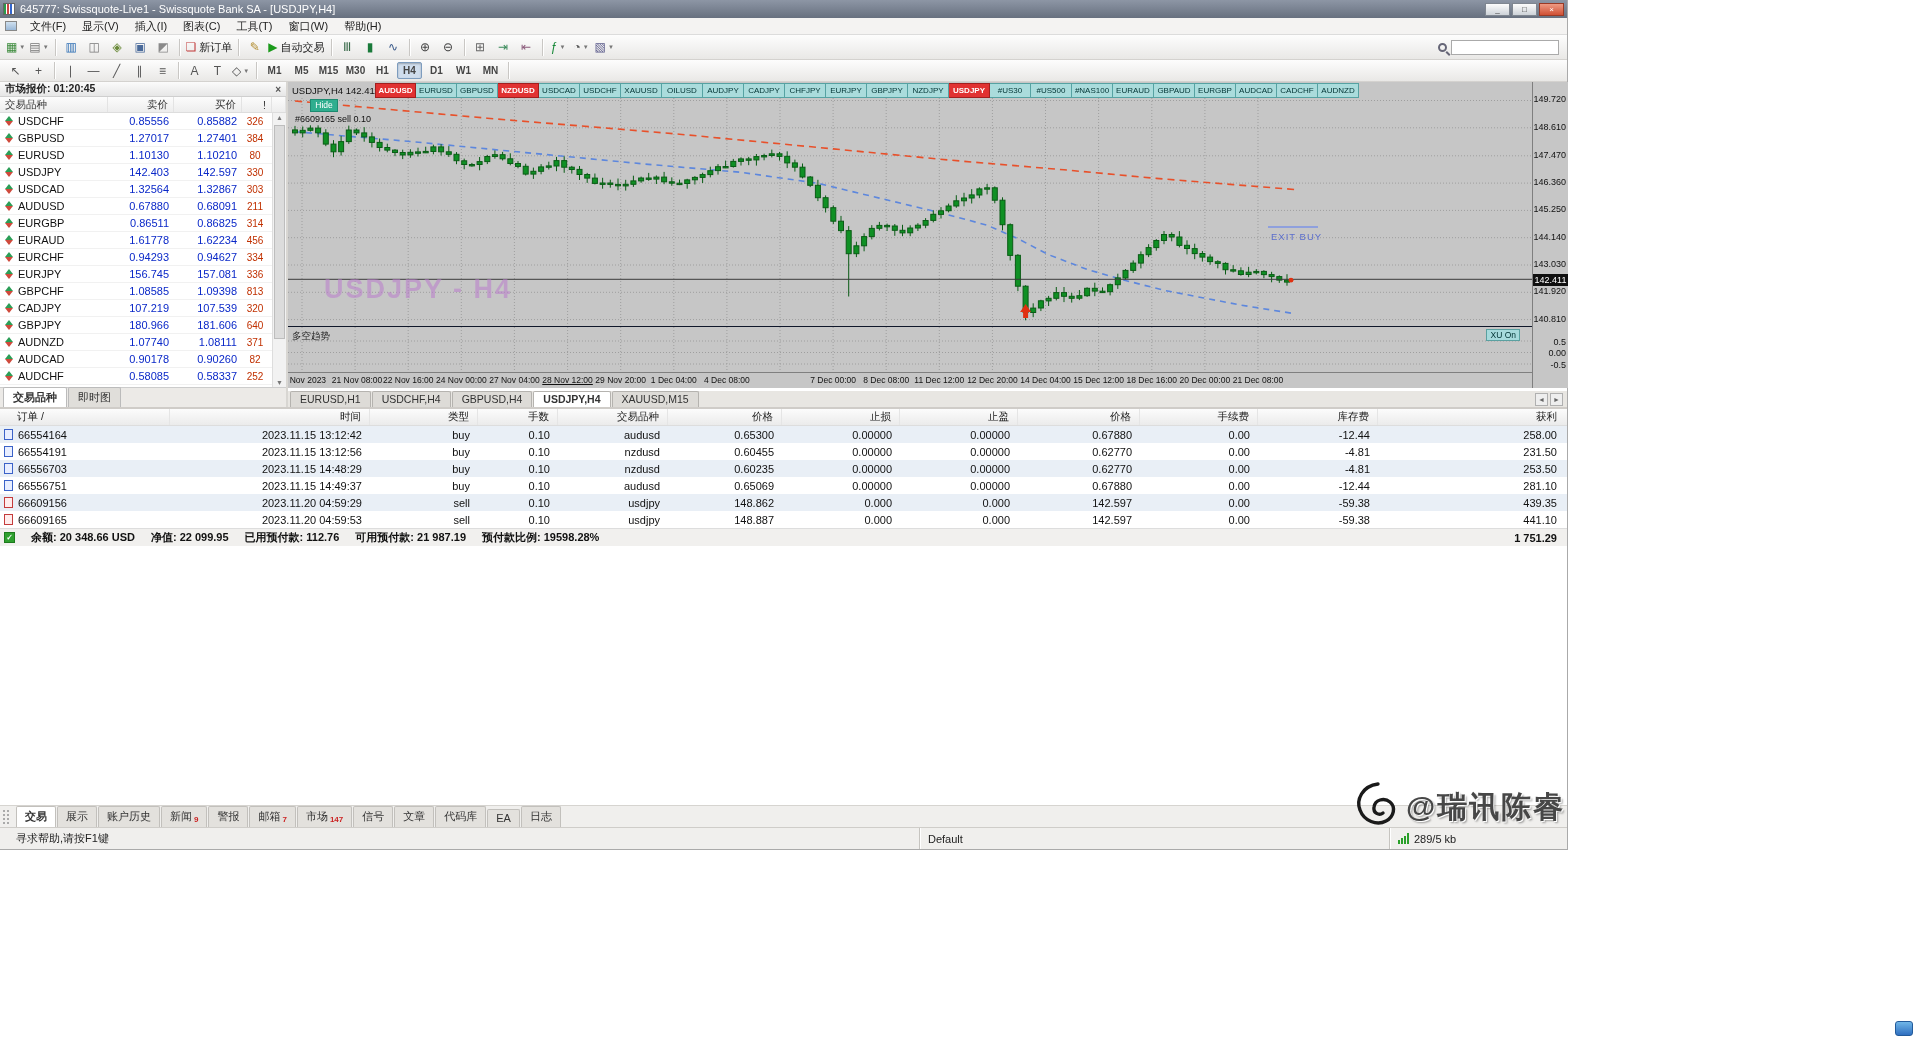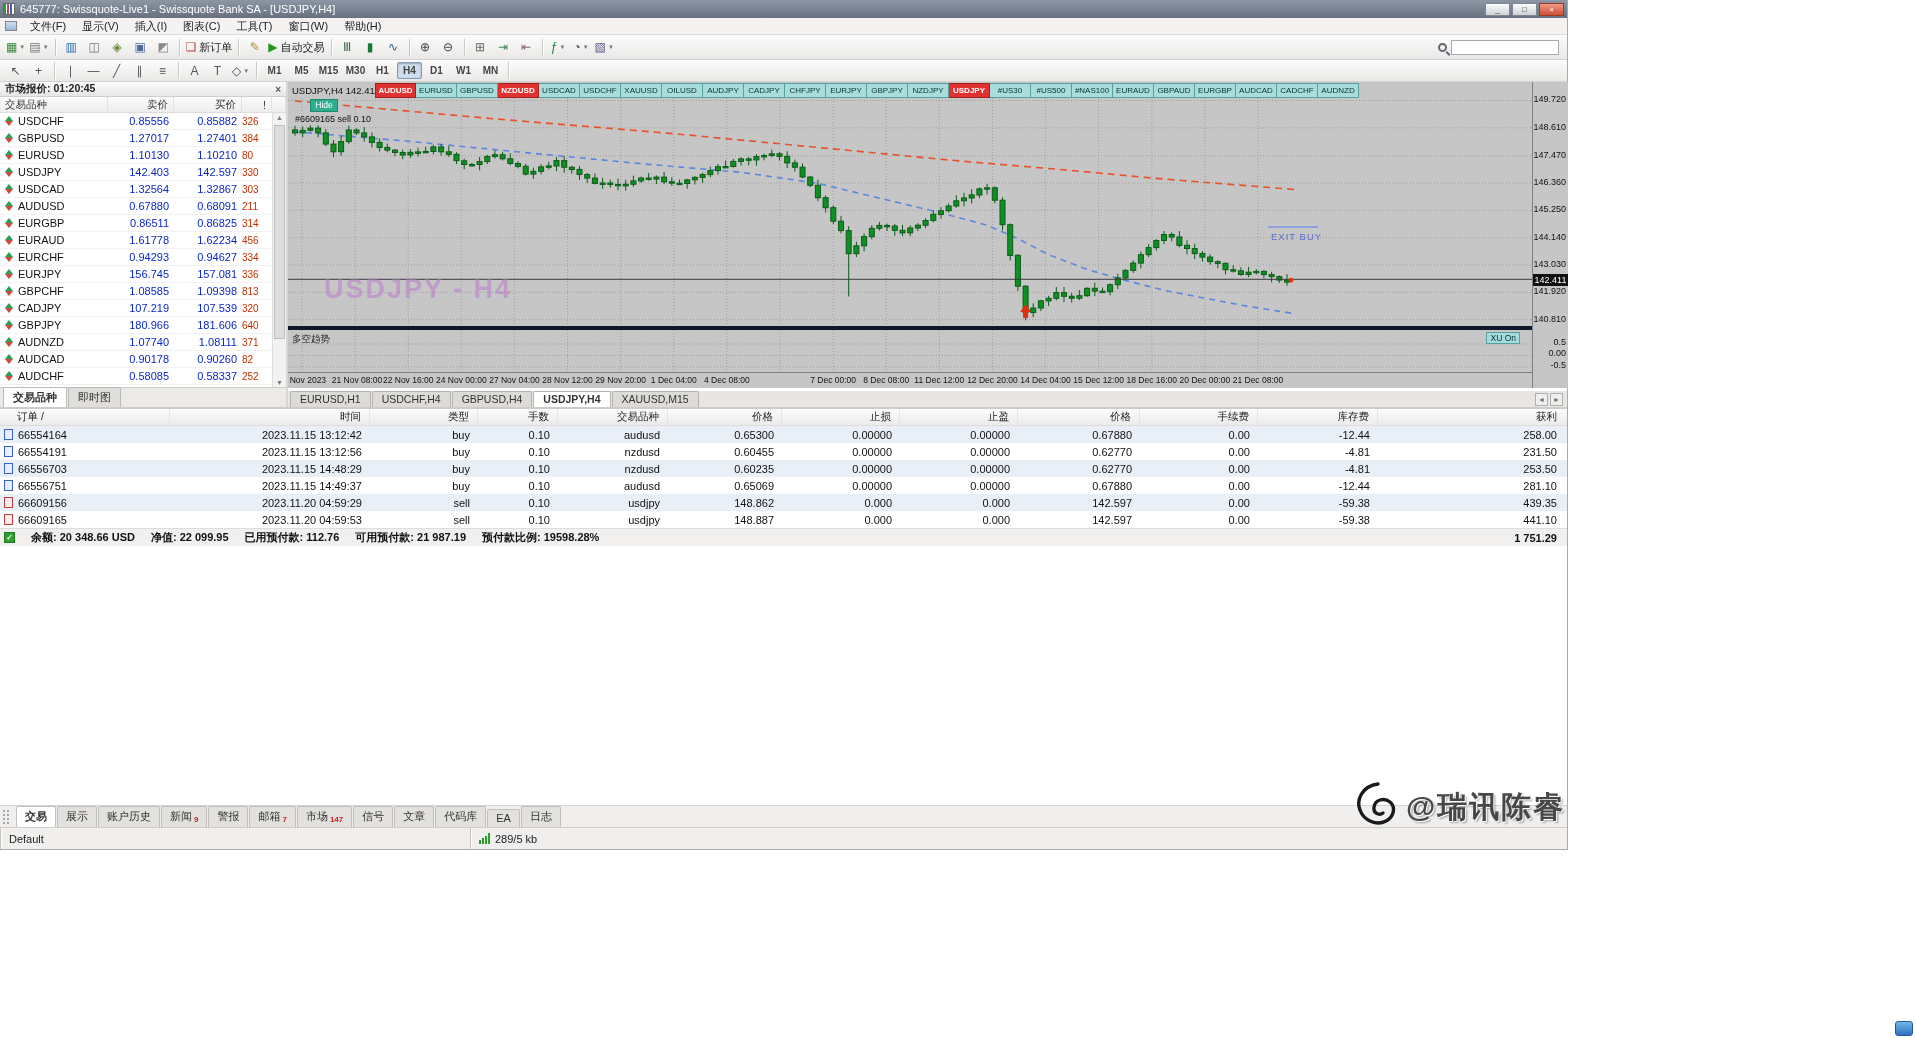--- a/index.html
+++ b/index.html
@@ -37,21 +37,21 @@
 .mwatch{position:absolute;left:0;top:0;width:288px;height:325px;background:#fff;border-right:2px solid #d8d6d2;display:flex;flex-direction:column}
 .mw-title{height:15px;background:linear-gradient(#fbfbfb,#e6e6e6);border-bottom:1px solid #cfcfcf;display:flex;align-items:center;font-size:10.5px;font-weight:bold;color:#222;padding:0 5px;flex:0 0 auto}
 .mw-close{margin-left:auto;color:#555;font-size:10px}
 .mw-head{display:grid;grid-template-columns:108px 66px 68px 30px 14px;height:16px;font-size:10.5px;color:#333;background:linear-gradient(#fcfcfc,#ededed);border-bottom:1px solid #ddd;flex:0 0 auto}
 .mw-head span{border-right:1px solid #e3e3e3;display:flex;align-items:center;padding:0 5px}
 .mw-head .num{justify-content:flex-end}
 .mw-body{flex:1;position:relative;overflow:hidden}
 .mw-row{display:grid;grid-template-columns:18px 90px 66px 68px 30px;height:17px;align-items:center;font-size:11px;border-bottom:1px solid #f1f1f1}
 .mw-row .sym{color:#111}
 .mw-row .bid,.mw-row .ask{color:#0a28c8;text-align:right;padding-right:5px}
-.mw-row .spr{color:#c03000;text-align:left;padding-right:4px;font-size:10px}
+.mw-row .spr{color:#c03000;text-align:center;padding-right:4px;font-size:10px}
 .sym-ico{width:9px;height:10px;position:relative;margin-left:5px}
 .sym-ico::before{content:"";position:absolute;left:0;top:0;border-left:4.5px solid transparent;border-right:4.5px solid transparent;border-bottom:5px solid #2b9e57}
 .sym-ico::after{content:"";position:absolute;left:0;top:5px;border-left:4.5px solid transparent;border-right:4.5px solid transparent;border-top:5px solid #cf4a3c}
 .mw-scroll{position:absolute;right:0;top:0;bottom:0;width:14px;background:#f2f2f2;border-left:1px solid #ddd;font-size:7px;color:#777;text-align:center}
 .mw-scroll .up{position:absolute;top:1px;left:0;right:0}
 .mw-scroll .dn{position:absolute;bottom:1px;left:0;right:0}
 .mw-thumb{position:absolute;left:1px;right:1px;top:12px;height:78%;background:#dcdcdc;border:1px solid #bdbdbd}
 .mw-tabs{height:20px;background:#eceae7;border-top:1px solid #ccc;display:flex;align-items:flex-end;padding-left:3px;flex:0 0 auto}
 .mw-tab{font-size:11px;padding:2px 9px;border:1px solid #bbb;border-bottom:none;background:#e0deda;color:#333;border-radius:2px 2px 0 0;margin-right:1px}
 .mw-tab.active{background:#fff;font-weight:bold}
@@ -60,21 +60,21 @@
 .plot{position:absolute;left:0;top:16px;width:1244px;height:228px}
 .topstrip{position:absolute;left:0;top:0;right:36px;height:16px;display:flex;align-items:center;overflow:hidden}
 .ohlc{width:87px;font-size:9.5px;color:#111;padding-left:4px;white-space:nowrap;overflow:hidden;flex:0 0 auto}
 .sym-tabs{display:flex;height:15px}
 .sym-tab{width:41px;flex:0 0 auto;display:flex;align-items:center;justify-content:center;font-size:8px;background:#aadcdc;border:1px solid #56a2a2;border-left:none;color:#033;white-space:nowrap;overflow:hidden}
 .sym-tab:first-child{border-left:1px solid #56a2a2}
 .sym-tab.hot{background:#e13232;border-color:#a11f1f;color:#fff;font-weight:bold}
 .hide-btn{position:absolute;left:22px;top:17px;width:28px;height:13px;background:#2fae8f;border:1px solid #1d8a70;color:#fff;font-size:8.5px;text-align:center;line-height:11px}
 .pos-label{position:absolute;left:7px;top:32px;font-size:9px;color:#111}
 .wm-sym{position:absolute;left:36px;top:176px;font-size:27px;font-weight:bold;letter-spacing:2px;color:rgba(186,124,204,.55)}
-.indicator{position:absolute;left:0;top:244px;width:1244px;height:46px;border-top:4px solid #0f172a}
+.indicator{position:absolute;left:0;top:244px;width:1244px;height:46px;border-top:1px solid #0f172a}
 .ind-name{position:absolute;left:4px;top:3px;font-size:9.5px;color:#222}
 .xu-label{position:absolute;right:12px;top:2px;background:#a6dadc;border:1px solid #5aa0a0;font-size:8.5px;padding:0 3px;color:#033}
 .time-axis{position:absolute;left:0;top:290px;width:1244px;height:16px;border-top:1px solid #7f7f7f;font-size:8.5px;color:#111}
 .time-axis span{position:absolute;top:2px;transform:translateX(-50%);white-space:nowrap}
 .price-scale{position:absolute;right:0;top:0;width:36px;height:306px;background:#c6c6c6;border-left:1px solid #7f7f7f;font-size:9px;color:#111}
 .price-scale .pl{position:absolute;right:2px}
 .price-box{position:absolute;right:0;width:35px;height:12px;background:#101010;color:#fff;font-size:9px;text-align:center;line-height:12px}
 .grid{stroke:#9e9e9e;stroke-dasharray:1 2;stroke-width:1}
 
 .chart-tabs{position:absolute;left:288px;top:308px;right:0;height:17px;background:#e8e6e2;display:flex;align-items:flex-end;padding-left:2px;border-top:1px solid #fff}
@@ -774,21 +774,21 @@
             </svg>
           <span class="ind-name">多空趋势</span>
           <span class="xu-label">XU On</span>
         </div>
         <div class="time-axis">
             <span style="left: 14px;">20 Nov 2023</span>
             <span style="left: 69px;">21 Nov 08:00</span>
             <span style="left: 120.22px;">22 Nov 16:00</span>
             <span style="left: 173.33px;">24 Nov 00:00</span>
             <span style="left: 226.44px;">27 Nov 04:00</span>
-            <span style="left: 279.55px;">28 Nov 12:00</span>
+            <span style="left: 279.55px; text-decoration: underline;">28 Nov 12:00</span>
             <span style="left: 332.66px;">29 Nov 20:00</span>
             <span style="left: 385.77px;">1 Dec 04:00</span>
             <span style="left: 438.88px;">4 Dec 08:00</span>
             <span style="left: 474px; margin-top: 20px;">5 Dec 16:00</span>
             <span style="left: 545.1px;">7 Dec 00:00</span>
             <span style="left: 598.21px;">8 Dec 08:00</span>
             <span style="left: 651.32px;">11 Dec 12:00</span>
             <span style="left: 704.43px;">12 Dec 20:00</span>
             <span style="left: 757.54px;">14 Dec 04:00</span>
             <span style="left: 810.65px;">15 Dec 12:00</span>
@@ -995,20 +995,21 @@
         </span>
         <span class="b-tab">
           <span>EA</span>
         </span>
         <span class="b-tab">
           <span>日志</span>
         </span>
       </div>
 
     <div class="statusbar">
+      <span class="sb-help">寻求帮助,请按F1键</span>
       <span class="sb-cell sb-default">Default</span>
       <span class="sb-cell sb-conn">
         <span class="bars">
             <i style="height:4px"></i>
             <i style="height:6px"></i>
             <i style="height:8px"></i>
             <i style="height:11px"></i>
           </span>
         <span>289/5 kb</span>
       </span>

